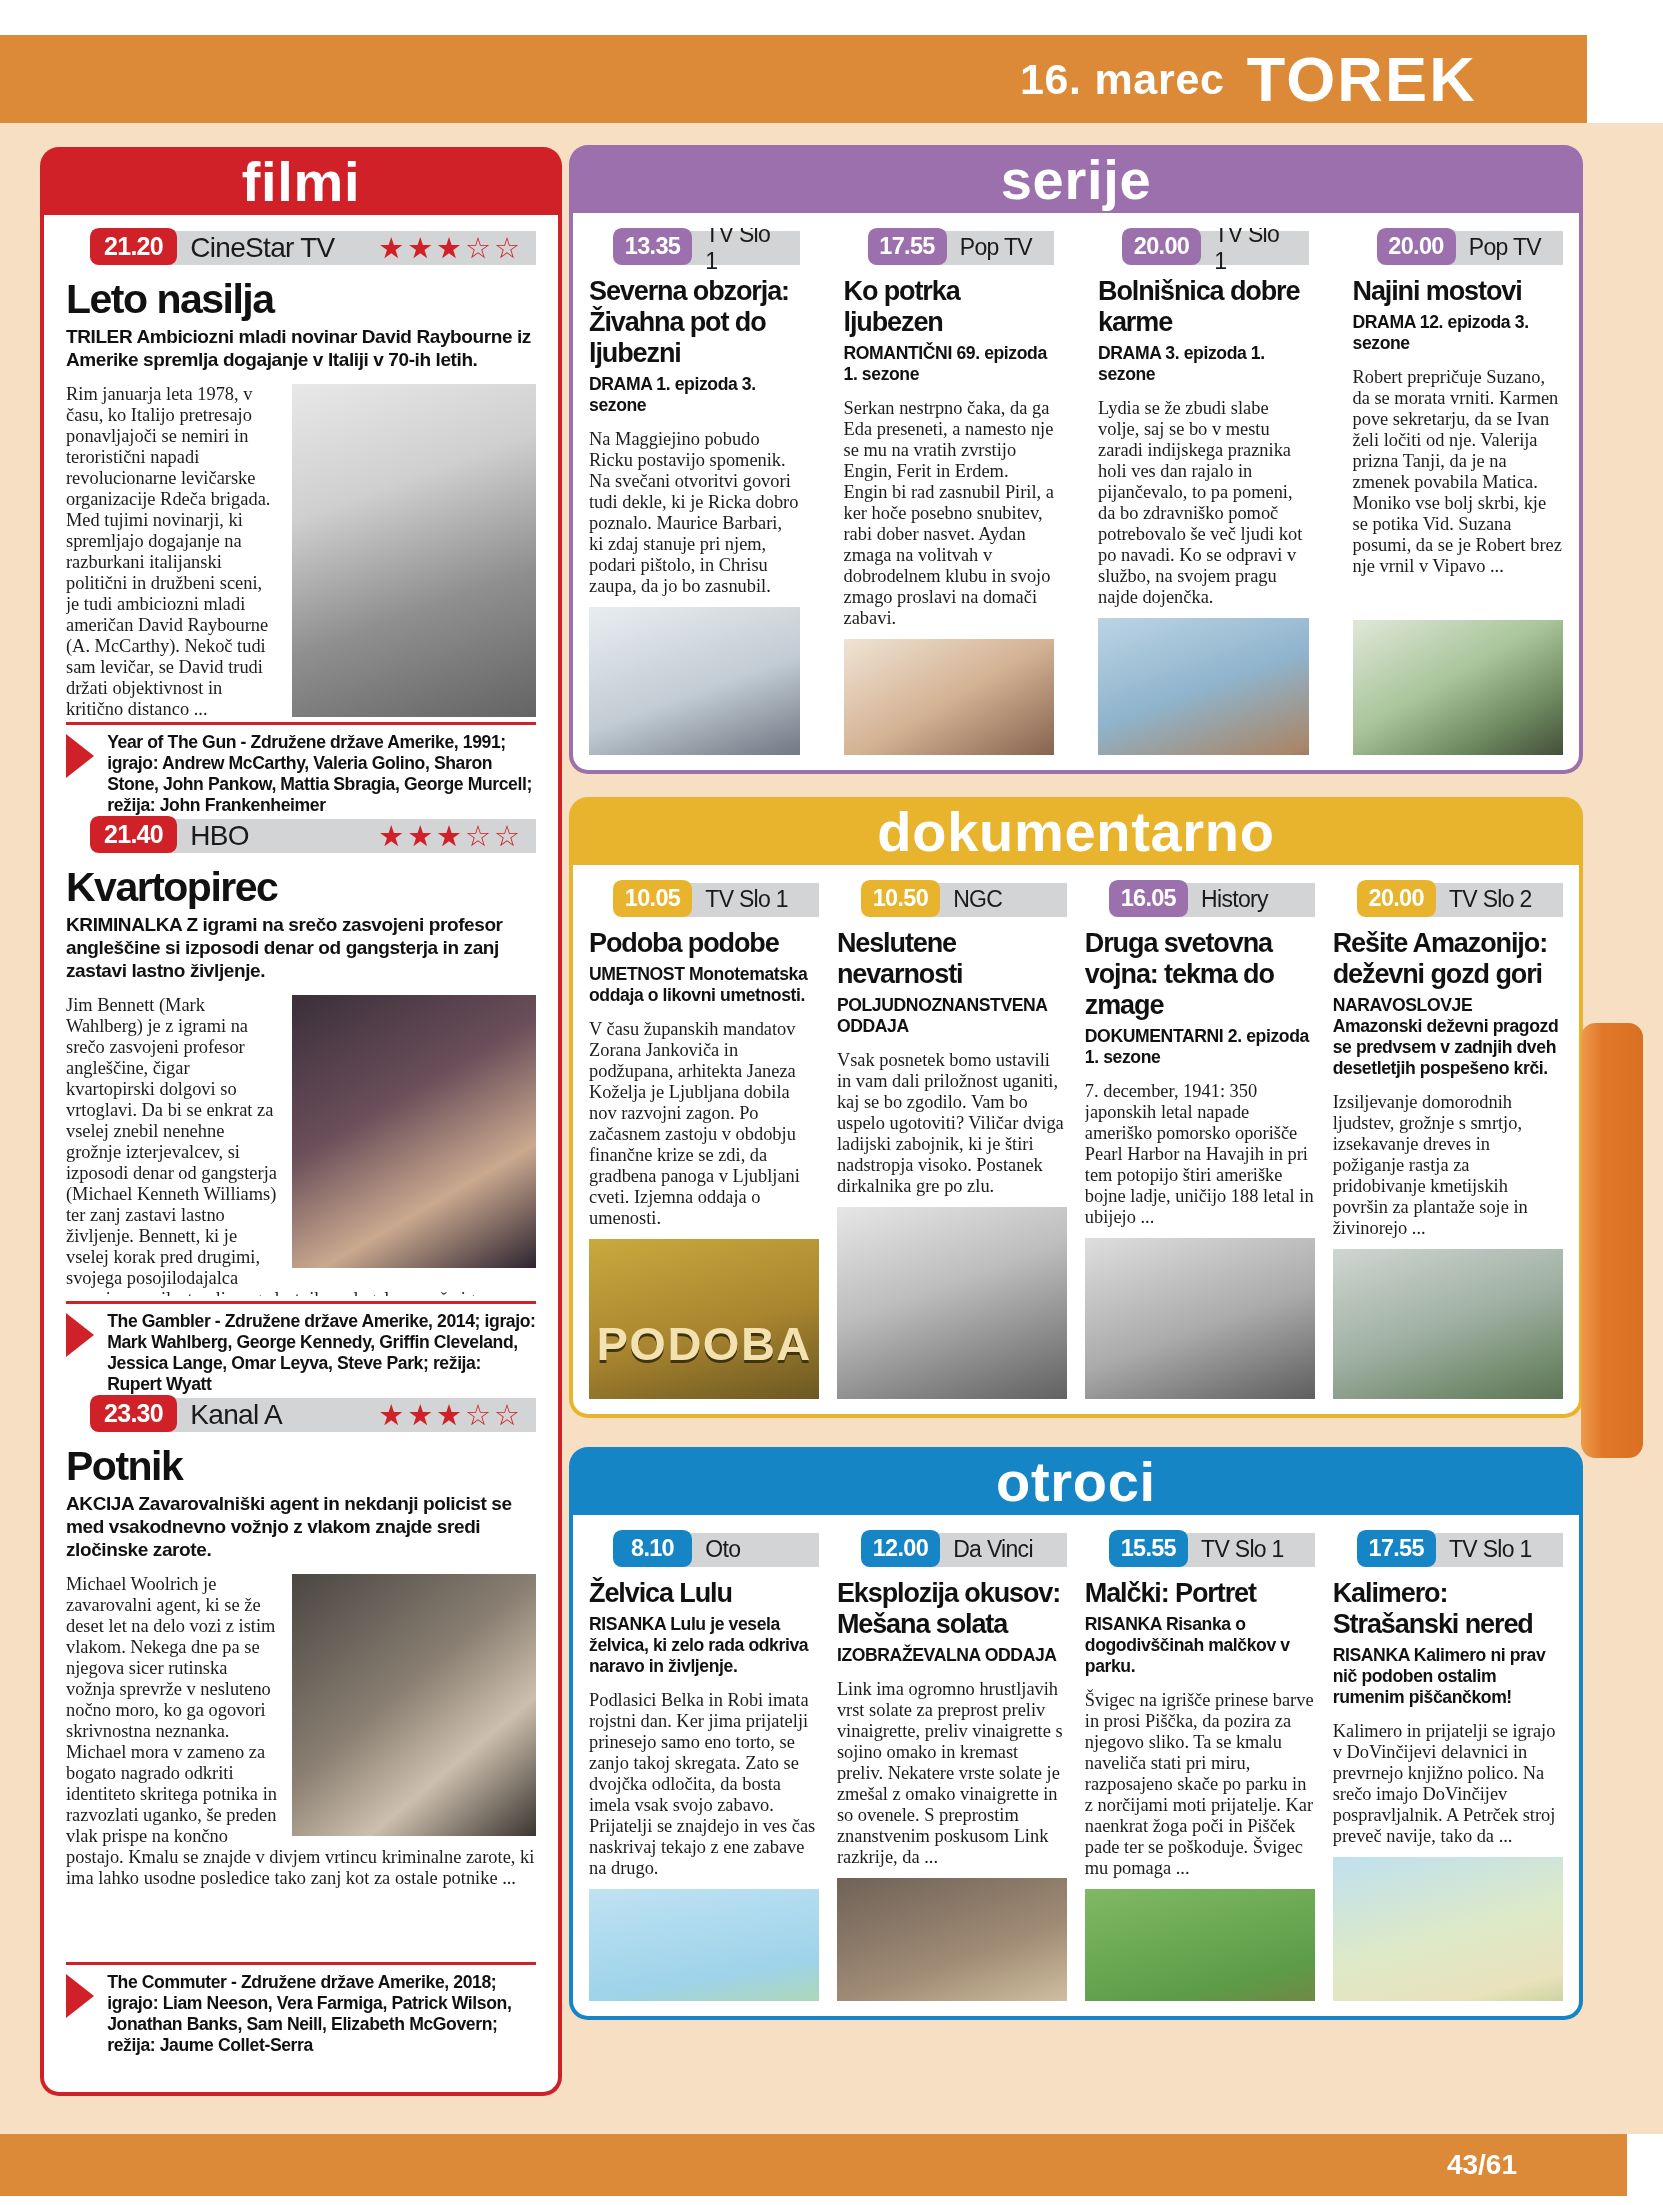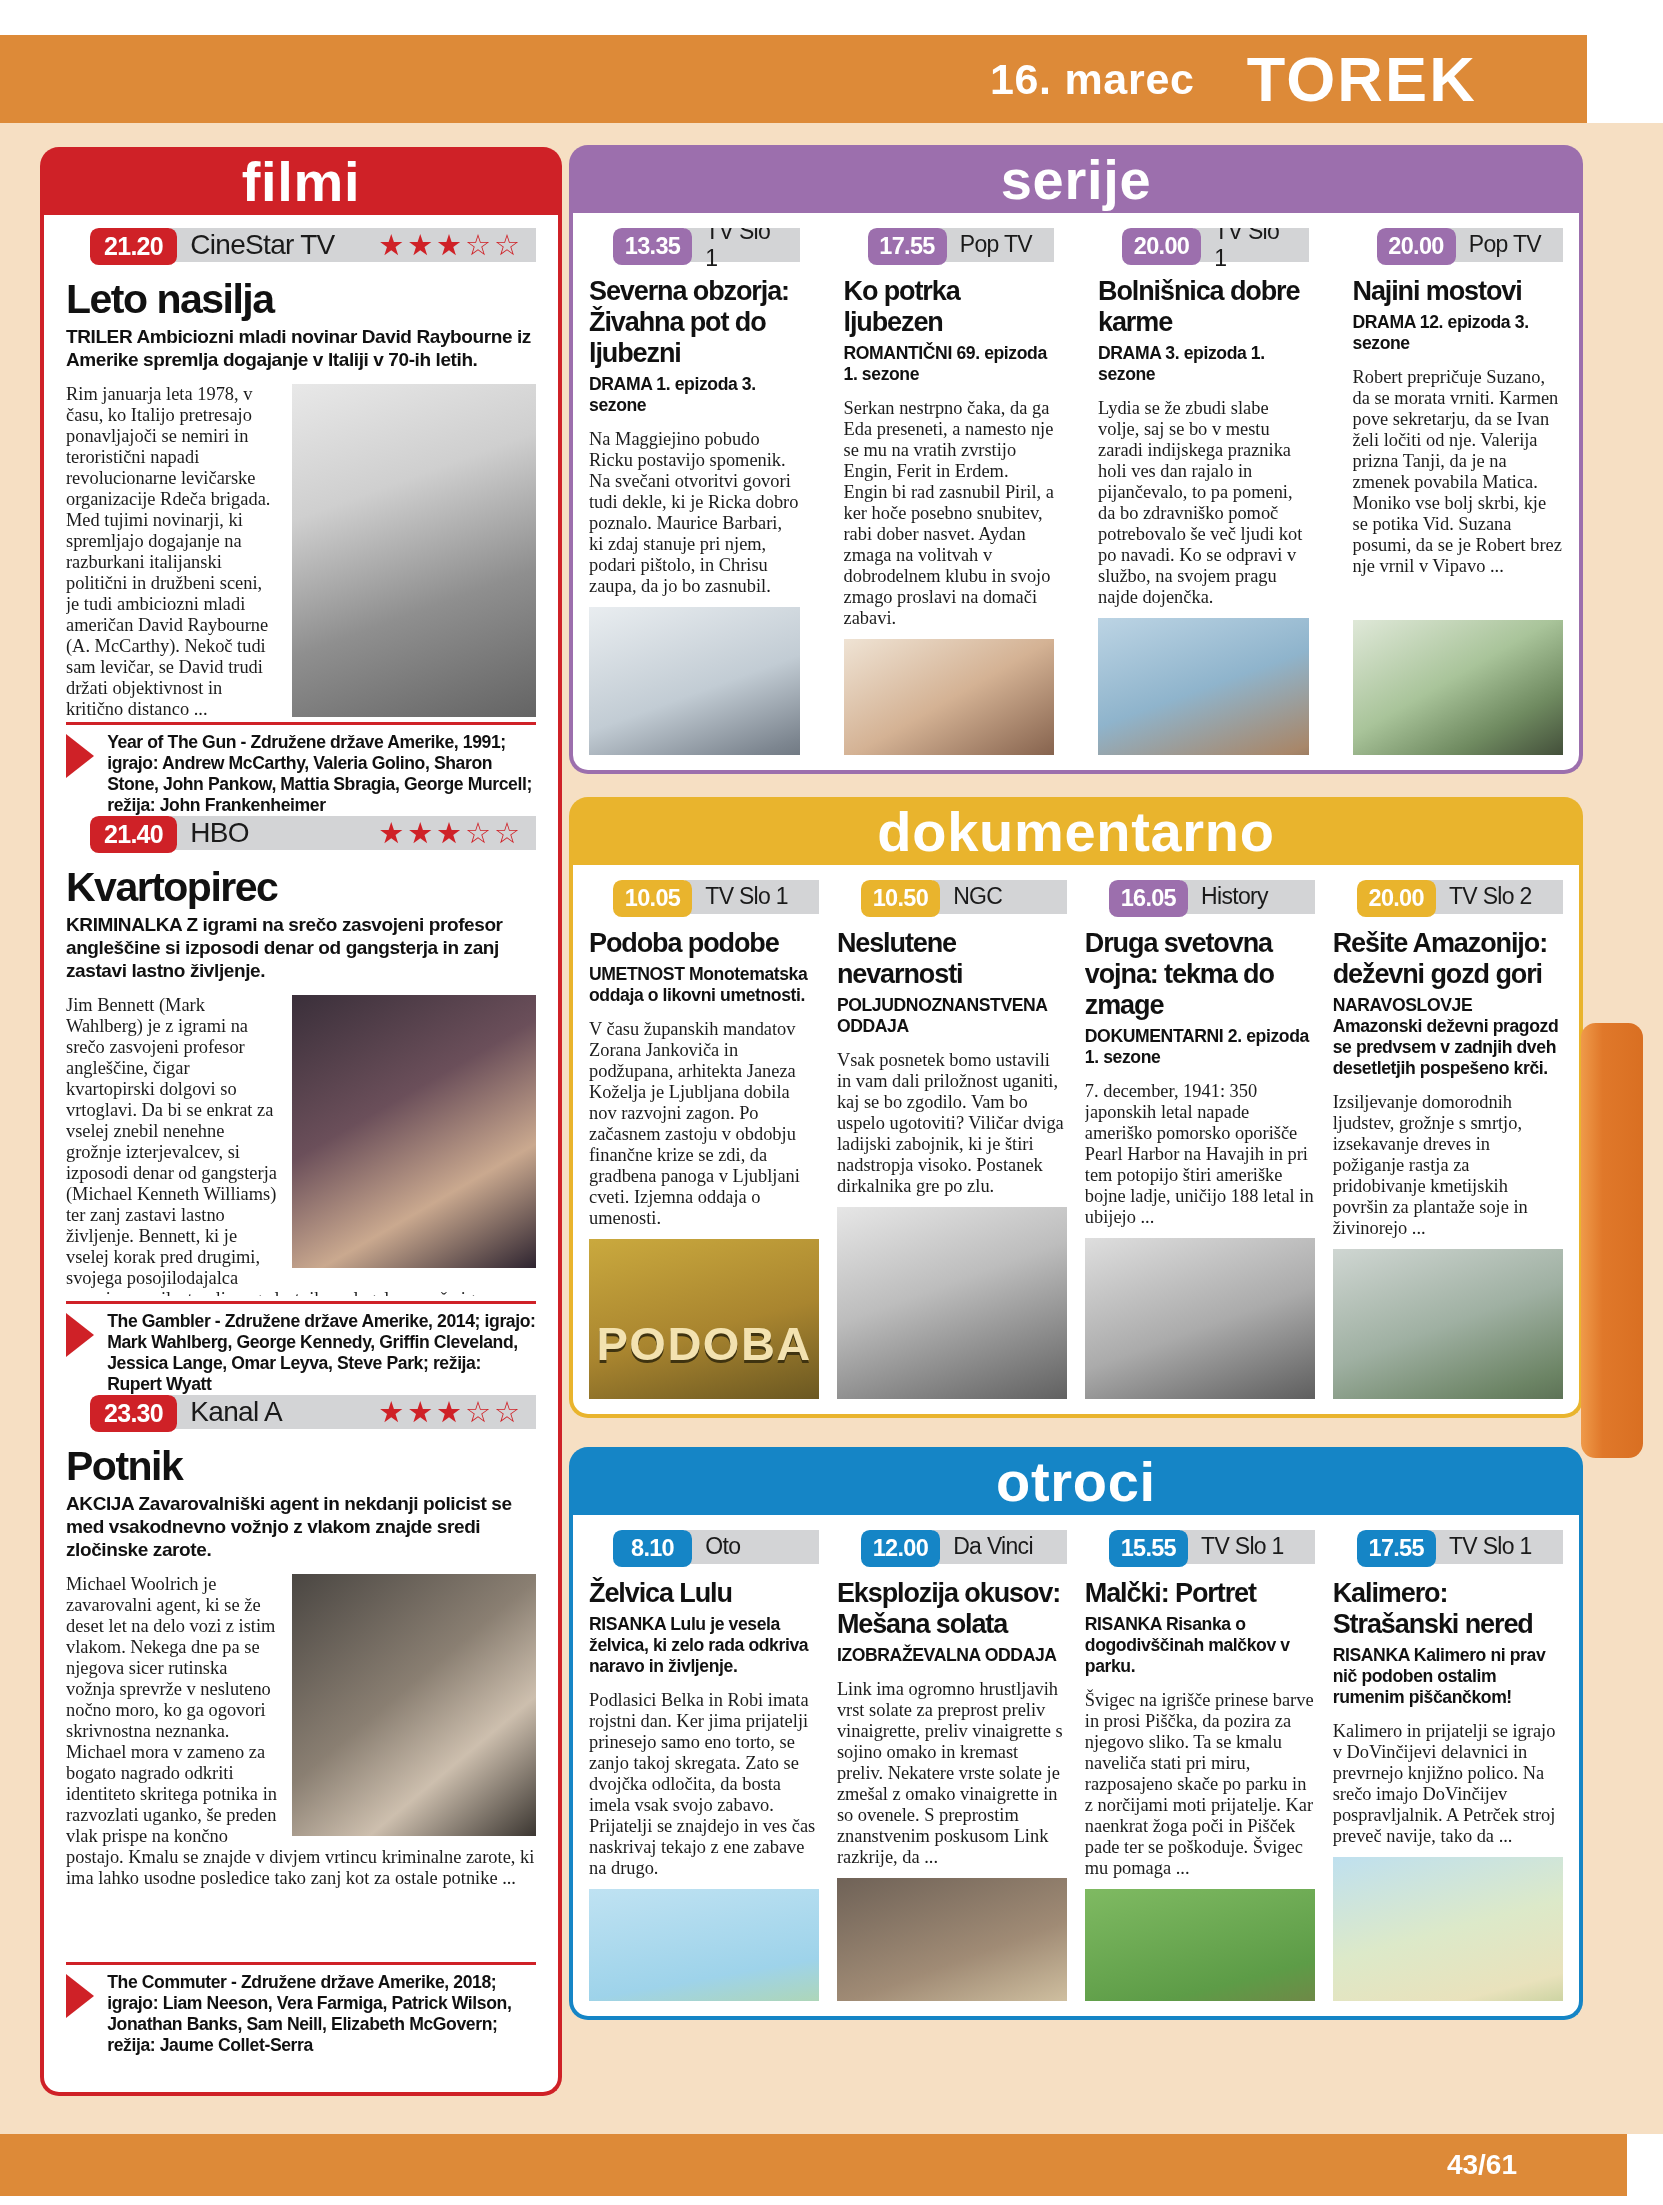--- a/index.html
+++ b/index.html
@@ -3,39 +3,39 @@
 <meta charset="utf-8">
 <style>
   html,body{margin:0;padding:0;background:#ffffff;}
   .page{position:relative;width:1663px;height:2205px;background:#f6dfc3;overflow:hidden;
         font-family:"Liberation Sans",sans-serif;color:#111;}
   
   .top-white{position:absolute;left:0;top:0;width:100%;height:123px;background:#fff;}
   .top-bar{position:absolute;left:0;top:35px;width:1587px;height:88px;background:#dd8a38;
            display:flex;align-items:center;justify-content:flex-end;gap:22px;padding-right:110px;box-sizing:border-box;}
   .top-date{color:#fff;font-size:43px;font-weight:700;letter-spacing:0.7px;}
-  .top-day{color:#fff;font-size:63px;font-weight:800;letter-spacing:2.2px;margin-left:30px;}
+  .top-day{color:#fff;font-size:63px;font-weight:800;letter-spacing:2.2px;}
   .bottom-white{position:absolute;left:0;top:2134px;width:100%;height:71px;background:#fff;}
   .bottom-bar{position:absolute;left:0;top:0;width:1627px;height:62px;background:#dd8a38;
               display:flex;align-items:center;justify-content:flex-end;padding-right:110px;box-sizing:border-box;}
   .page-num{color:#fff;font-size:28px;font-weight:700;}
   .edge-tab{position:absolute;left:1581px;top:1023px;width:62px;height:435px;border-radius:14.7px;
             background:linear-gradient(90deg,#ef9a4a 0%,#e0782a 35%,#d96f22 100%);}
   
   .sec{position:absolute;}
   .sec-head{height:68px;border-radius:19px 19px 0 0;display:flex;align-items:center;justify-content:center;
             color:#fff;font-size:56px;font-weight:800;letter-spacing:0.7px;}
   .sec-panel{background:#fff;border:4.4px solid #000;border-top:none;border-radius:0 0 19px 19px;
              box-sizing:border-box;overflow:hidden;}
   .red-bg{background:#cf2127;} .red-bd{border-color:#cf2127;}
   .purple-bg{background:#9c6fad;} .purple-bd{border-color:#9c6fad;}
   .yellow-bg{background:#e9b42d;} .yellow-bd{border-color:#e9b42d;}
   .blue-bg{background:#1585c6;} .blue-bd{border-color:#1585c6;}
   
-  .time-row{display:flex;align-items:flex-start;height:37px;padding-left:24px;}
+  .time-row{display:flex;align-items:flex-end;height:37px;padding-left:24px;}
   .badge{height:37px;min-width:87px;padding:0 11.8px;box-sizing:border-box;border-radius:8.8px;
          display:flex;align-items:center;justify-content:center;color:#fff;font-size:25px;font-weight:700;
          letter-spacing:-0.7px;position:relative;z-index:1;}
   .badge.b-red{background:#cf2127;} .badge.b-purple{background:#9c6fad;}
   .badge.b-yellow{background:#e9b42d;} .badge.b-blue{background:#1585c6;}
   .chan-bar{flex:1;height:34px;background:#d3d4d6;margin-left:-7.3px;display:flex;align-items:center;
             justify-content:space-between;padding:0 13.2px 0 20.6px;box-sizing:border-box;}
   .chan{font-size:28px;letter-spacing:-0.7px;color:#1a1a1a;}
   .stars{color:#cf2127;font-size:29px;letter-spacing:2.9px;white-space:nowrap;}
   

